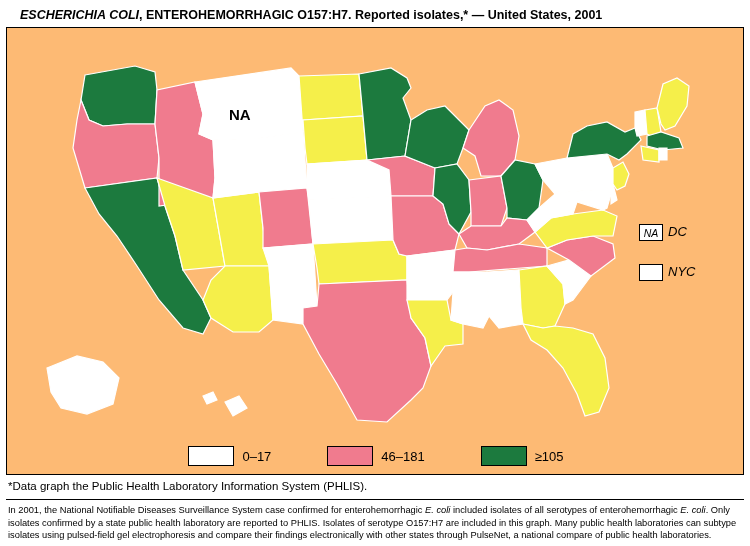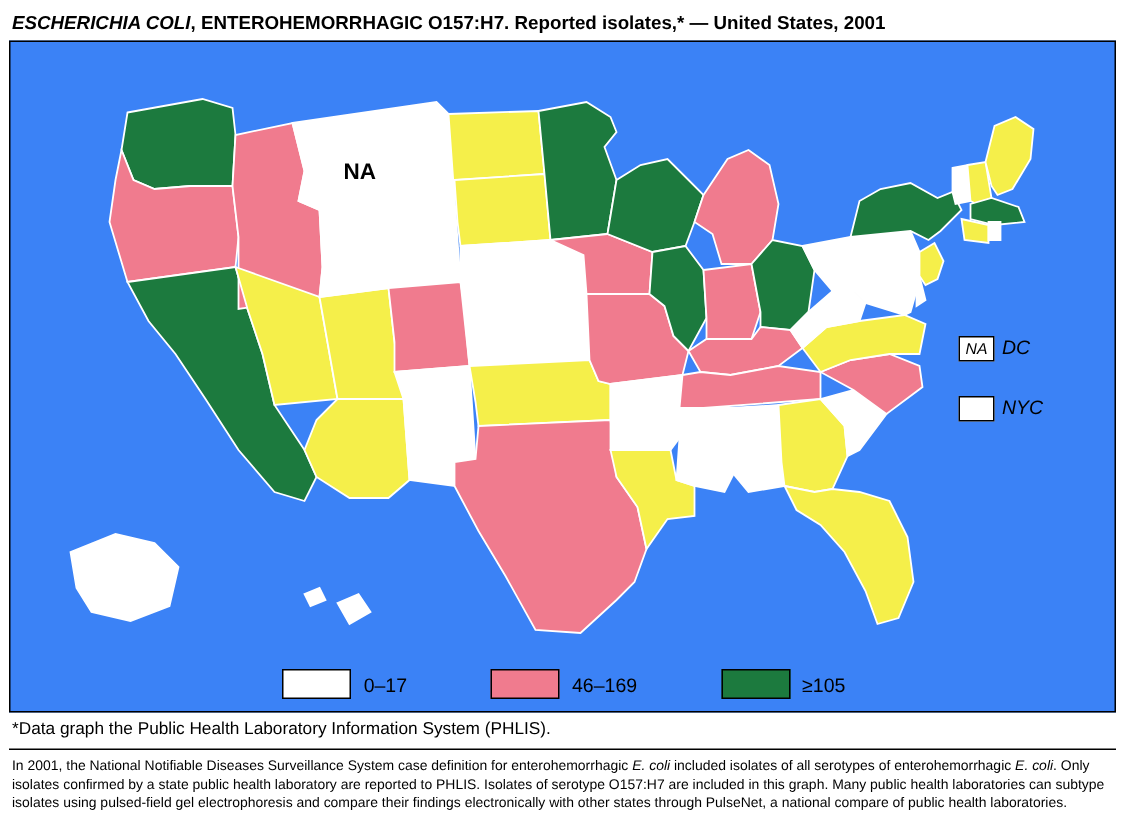--- a/index.html
+++ b/index.html
@@ -12,35 +12,35 @@
   #page {
     position: relative;
     width: 750px; height: 546px;
     background: #ffffff;
     overflow: hidden;
   }
   .title-bar {
     position: absolute;
     left: 0; top: 0;
     width: 688px;
-    padding: 8px 8px 6px 8px;
+    padding: 8px 8px 6px 20px;
     font-size: 12.5px;
     font-weight: bold;
     color: #000;
     line-height: 1.2;
   }
   .title-bar .sci {
     font-style: italic;
   }
   .map-frame {
     position: absolute;
     left: 6px; top: 27px;
     width: 738px; height: 448px;
     border: 1.5px solid #000;
-    background: #3b82f6;
+    background: #fdba74;
     overflow: hidden;
   }
   .map-area {
     position: absolute;
     left: 0; top: 0;
     width: 735px; height: 395px;
   }
   svg.usmap { display:block; }
   svg.usmap path, svg.usmap polygon, svg.usmap rect.st {
     stroke: #ffffff;
@@ -239,31 +239,31 @@
       </div>
     </div>
 
     <div class="legend">
       <div class="legend-item">
         <div class="legend-swatch" style="background:#ffffff"></div>
         <div class="legend-label">0–17</div>
       </div>
       <div class="legend-item">
         <div class="legend-swatch" style="background:#f07b8e"></div>
-        <div class="legend-label">46–169</div>
+        <div class="legend-label">46–181</div>
       </div>
       <div class="legend-item">
         <div class="legend-swatch" style="background:#1c7a3e"></div>
         <div class="legend-label">≥105</div>
       </div>
     </div>
   </div>
 
   <div class="footnote">*Data graph the Public Health Laboratory Information System (PHLIS).</div>
 
   <div class="note-box">
-    <span>In 2001, the National Notifiable Diseases Surveillance System case definition for enterohemorrhagic </span><i>E. coli</i><span> included isolates of all serotypes of enterohemorrhagic</span>
+    <span>In 2001, the National Notifiable Diseases Surveillance System case confirmed for enterohemorrhagic </span><i>E. coli</i><span> included isolates of all serotypes of enterohemorrhagic</span>
     <i>E. coli</i><span>. Only isolates confirmed by a state public health laboratory are reported to PHLIS. Isolates of serotype O157:H7 are included in this graph. Many public</span>
     <span>health laboratories can subtype isolates using pulsed-field gel electrophoresis and compare their findings electronically with other states through PulseNet, a</span>
     <span>national compare of public health laboratories.</span>
   </div>
 
 </div>
 
 </body></html>

